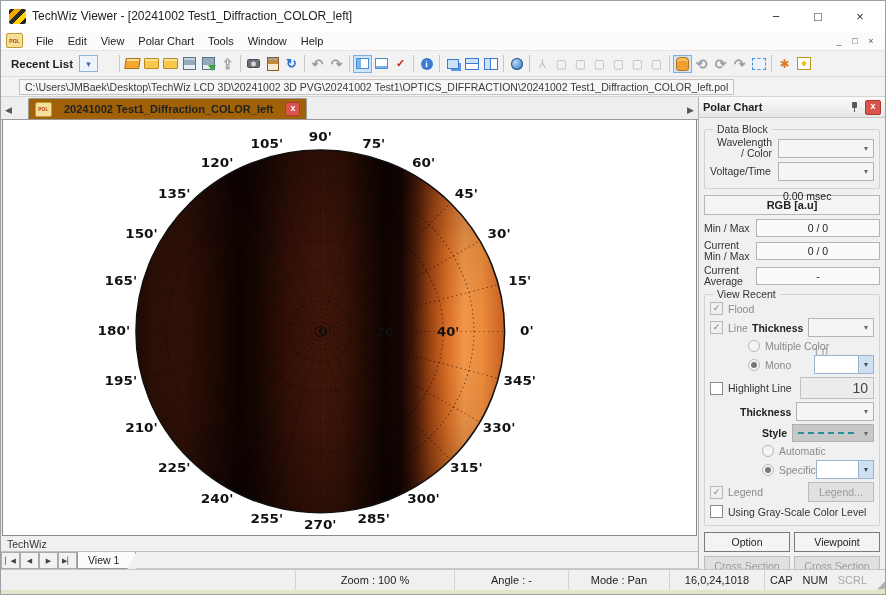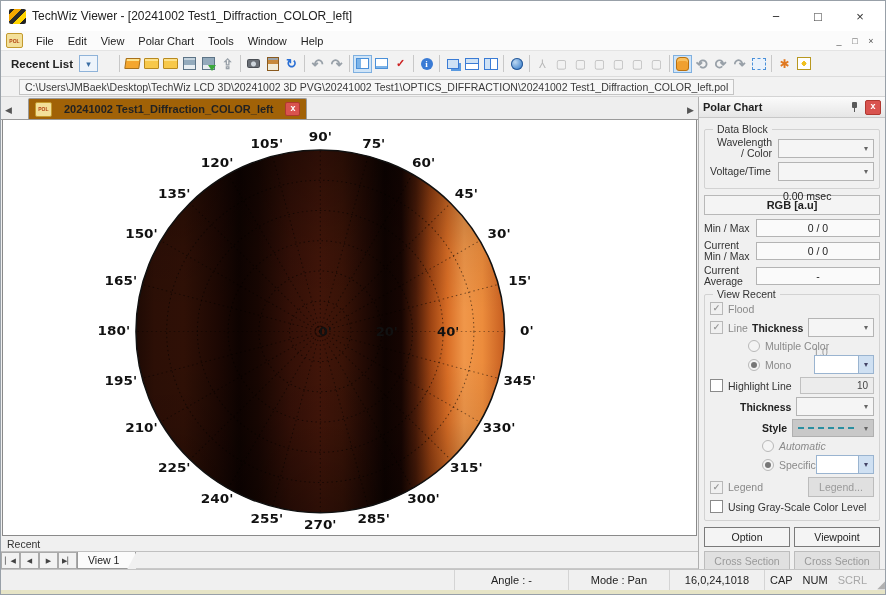--- a/index.html
+++ b/index.html
@@ -121,21 +121,21 @@
   .vbox{flex:1;border:1px solid #b4b4b4;background:#fafafa;text-align:center;font-size:10.5px;color:#222;padding:2px 0;}
   .cb{width:11px;height:11px;border:1px solid #8a8a8a;background:#fff;margin-right:5px;flex:0 0 auto;
     font-size:9px;line-height:10px;text-align:center;color:#444;font-weight:bold;}
   .cb.dis{border-color:#b8b8b8;background:#f0f0f0;color:#9a9a9a;}
   .rb{width:10px;height:10px;border:1px solid #8a8a8a;border-radius:50%;background:#fff;margin-right:5px;flex:0 0 auto;position:relative;}
   .rb.dis{border-color:#b8b8b8;background:#f4f4f4;}
   .rb.sel::after{content:"";position:absolute;inset:2px;border-radius:50%;background:#777;}
   .glabel{font-size:10.5px;color:#333;}
   .glabel.dis{color:#8a8a8a;}
   .blabel{font-size:10.5px;font-weight:bold;color:#222;}
-  .numfield{flex:1;border:1px solid #c0c0c0;background:#ececec;font-size:10px;color:#444;text-align:right;padding:2px 5px;}
+  .numfield{flex:1;border:1px solid #c0c0c0;background:#ececec;font-size:14px;color:#444;text-align:right;padding:2px 5px;}
   .swatch-dd{display:flex;align-items:center;border:1px solid #9ab4d0;height:17px;width:58px;background:#fff;}
   .swatch{flex:1;background:#ffffff;height:100%;}
   .swatch-btn{width:14px;height:100%;background:#cfe0f2;border-left:1px solid #9ab4d0;font-size:8px;color:#446;
     display:flex;align-items:center;justify-content:center;}
   .style-dd{display:flex;align-items:center;border:1px solid #b0b0b0;height:16px;flex:1;background:#c8c8c8;}
   .style-line{flex:1;margin:0 5px;border-top:2px dashed #2a8fa0;}
   .btn-grid{display:grid;grid-template-columns:1fr 1fr;gap:4px;margin-top:6px;}
   .btn{border:1px solid #7a7a7a;background:#f4f4f4;font-size:10.5px;color:#222;text-align:center;
     padding:3px 1px;white-space:pre-line;line-height:12px;}
   .btn.dis{border-color:#bcbcbc;background:#e0e0e0;color:#9a9a9a;}
@@ -337,21 +337,21 @@
             <text x="368.05790424601685" y="415.18516525781365" text-anchor="middle" font-size="13.5" font-weight="600" fill="#111" class="chart-label">285'</text>
             <text x="417.5" y="395.2050807568877" text-anchor="middle" font-size="13.5" font-weight="600" fill="#111" class="chart-label">300'</text>
             <text x="459.9568901432422" y="363.4213562373095" text-anchor="middle" font-size="13.5" font-weight="600" fill="#111" class="chart-label">315'</text>
             <text x="492.5352077758099" y="322.0000000000001" text-anchor="middle" font-size="13.5" font-weight="600" fill="#111" class="chart-label">330'</text>
             <text x="513.014794389259" y="273.76380902050414" text-anchor="middle" font-size="13.5" font-weight="600" fill="#111" class="chart-label">345'</text>
             <text x="320" y="222.5" text-anchor="middle" font-size="13" font-weight="600" fill="#111" class="chart-label">0'</text>
             <text x="381" y="222.5" text-anchor="middle" font-size="13" font-weight="600" fill="#111" class="chart-label">20'</text>
             <text x="442" y="222.5" text-anchor="middle" font-size="13" font-weight="600" fill="#111" class="chart-label">40'</text>
           </svg>
       </div>
-      <div class="app-tag">Recent</div>
+      <div class="app-tag">TechWiz</div>
       <div class="sheetbar">
         <span style="display:flex;">
             <span class="nav-btn">▏◀</span>
             <span class="nav-btn">◀</span>
             <span class="nav-btn">▶</span>
             <span class="nav-btn">▶▏</span>
           </span>
         <span class="view-tab">View 1</span>
         <span class="sheet-fill"></span>
       </div>
@@ -449,21 +449,21 @@
           </div>
 
           <div class="prow" style="padding-left:52px;">
             <span class="blabel" style="margin-right:5px;">Style</span>
             <span class="style-dd">
               <span class="style-line"></span>
               <span class="dd-btn">▾</span>
             </span>
           </div>
 
-          <div class="prow" style="padding-left:52px;font-style:italic;">
+          <div class="prow" style="padding-left:52px;">
             <span class="rb dis"></span>
             <span class="glabel dis">Automatic</span>
           </div>
           <div class="prow" style="padding-left:52px;">
             <span class="rb sel dis"></span>
             <span class="glabel dis" style="flex:1;">Specific</span>
             <span class="swatch-dd">
               <span class="swatch"></span>
               <span class="swatch-btn">▾</span>
             </span>
@@ -490,20 +490,21 @@
 [ Voltage/Time ]</span>
 
         </div>
 
       </div>
     </div>
   </div>
 
   <div class="statusbar">
     <span class="st-spacer"></span>
+    <span class="st-sec" style="width:150px;">Zoom : 100 %</span>
     <span class="st-sec" style="width:105px;">Angle : -</span>
     <span class="st-sec" style="width:92px;">Mode : Pan</span>
     <span class="st-sec" style="width:86px;">16,0,24,1018</span>
     <span style="display:flex;align-items:center;height:100%;">
         <span class="lock">CAP</span>
         <span class="lock">NUM</span>
         <span class="lock off">SCRL</span>
       </span>
     <span class="grip">◢</span>
   </div>

